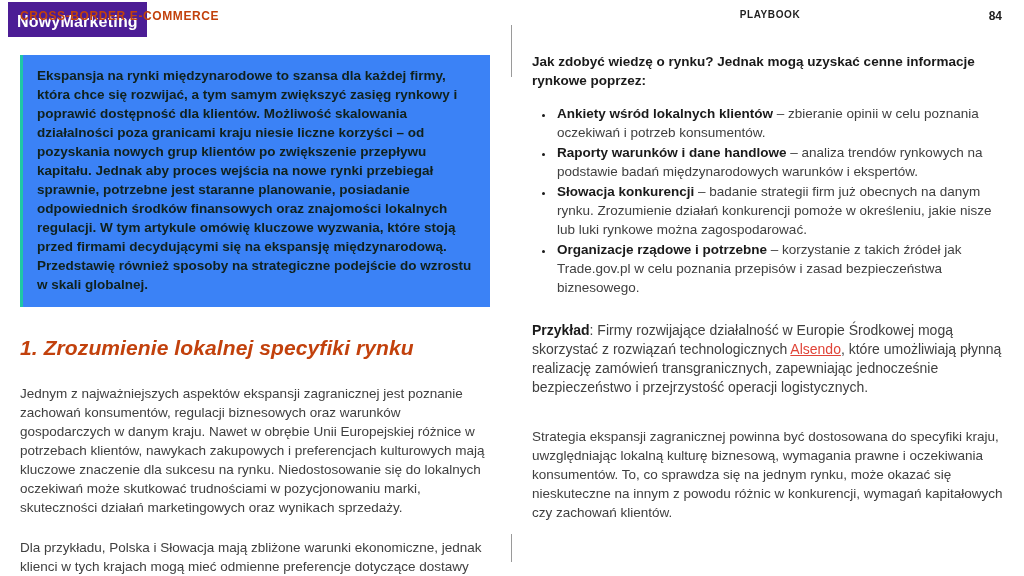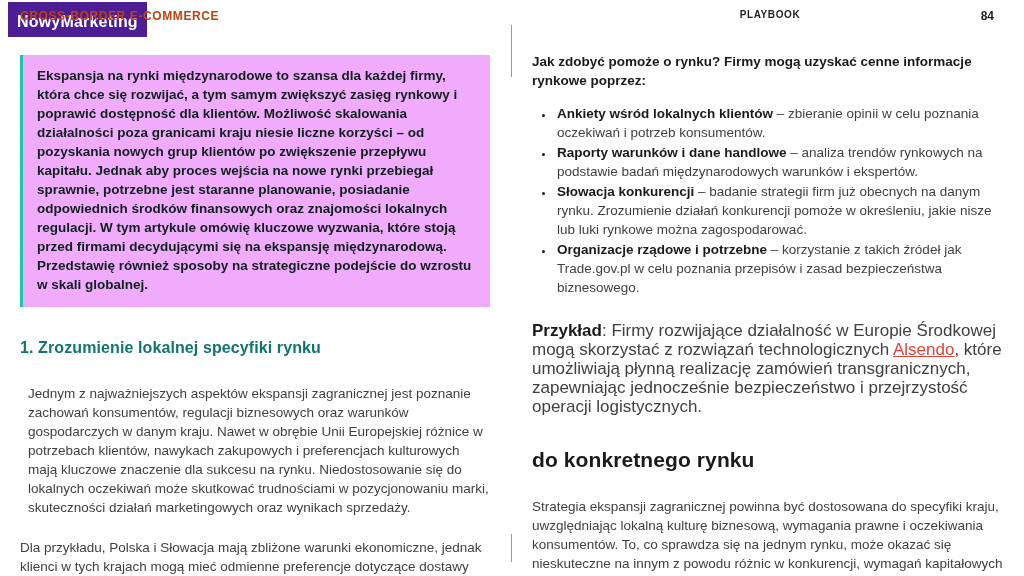--- a/index.html
+++ b/index.html
@@ -25,72 +25,73 @@
     font-size: 12px; font-weight: 700; color: #c2410c;
     letter-spacing: 0.6px;
   }
   .hdr-right-title {
     position: absolute; left: 532px; top: 9px; width: 476px;
     text-align: center;
     font-size: 10px; font-weight: 700; color: #1f1f1f;
     letter-spacing: 0.6px;
   }
   .hdr-page-num {
-    position: absolute; right: 30px; top: 9px;
+    position: absolute; right: 22px; top: 9px;
     font-size: 12px; font-weight: 700; color: #1f1f1f;
   }
 
   
   .fold-mark { position: absolute; left: 511px; width: 1px; background: #9a9a9a; }
   .fold-mark.top { top: 25px; height: 52px; }
   .fold-mark.bottom { top: 534px; height: 28px; }
 
   
   .col-left  { position: absolute; left: 20px;  top: 55px; width: 470px; }
   .col-right { position: absolute; left: 532px; top: 52px; width: 476px; }
 
   
   .intro-box {
-    background: #f0abfc;
+    background: #3b82f6;
     border-left: 3px solid #1fc7a6;
     padding: 11px 12px 13px 14px;
     font-size: 13.5px; font-weight: 700;
     line-height: 19px;
     color: #10211d;
   }
   .section-title {
-    font-size: 16px; font-weight: 700; color: #0f766e;
+    font-size: 21px; font-weight: 700; color: #c2410c;
     line-height: 28px;
     margin-top: 27px;
     letter-spacing: 0.1px;
+    font-style: italic;
   }
   .body-par {
     font-size: 13.5px; line-height: 19px; color: #404040;
     margin-top: 21px;
   }
-  .col-left .section-title + .body-par { margin-top: 22px; margin-left: 8px; }
+  .col-left .section-title + .body-par { margin-top: 22px; }
 
   
   .question-heading {
     font-size: 13.5px; font-weight: 700; color: #1a1a1a;
     line-height: 19px;
   }
   .bullet-list {
     margin-top: 14px;
     padding-left: 23px;
     list-style: disc;
   }
   .bullet-list li {
     font-size: 13.5px; line-height: 19px; color: #404040;
     padding-left: 2px;
     margin-bottom: 1px;
   }
   .bullet-list li::marker { color: #1a1a1a; font-size: 11px; }
   .bold-term { font-weight: 700; color: #1a1a1a; }
-  .example-par { margin-top: 24px; font-size: 17px; line-height: 19px; color: #404040; }
+  .example-par { margin-top: 24px; font-size: 14px; line-height: 19px; color: #404040; }
   .example-label { font-weight: 700; color: #1a1a1a; }
   .link-red { color: #e04438; text-decoration: underline; cursor: pointer; }
   .section2-title {
     margin-top: 30px;
     font-size: 21px; font-weight: 700; color: #1a1a1a;
     line-height: 28px; letter-spacing: 0.1px;
   }
   .section2-title span { display: block; }
   .col-right .closing-par { margin-top: 23px; }
 </style>
@@ -109,29 +110,28 @@
   <div class="intro-box">Ekspansja na rynki międzynarodowe to szansa dla każdej firmy, która chce się rozwijać, a tym samym zwiększyć zasięg rynkowy i poprawić dostępność dla klientów. Możliwość skalowania działalności poza granicami kraju niesie liczne korzyści – od pozyskania nowych grup klientów po zwiększenie przepływu kapitału. Jednak aby proces wejścia na nowe rynki przebiegał sprawnie, potrzebne jest staranne planowanie, posiadanie odpowiednich środków finansowych oraz znajomości lokalnych regulacji. W tym artykule omówię kluczowe wyzwania, które stoją przed firmami decydującymi się na ekspansję międzynarodową. Przedstawię również sposoby na strategiczne podejście do wzrostu w skali globalnej.</div>
 
   <div class="section-title">1. Zrozumienie lokalnej specyfiki rynku</div>
 
   <p class="body-par">Jednym z najważniejszych aspektów ekspansji zagranicznej jest poznanie zachowań konsumentów, regulacji biznesowych oraz warunków gospodarczych w danym kraju. Nawet w obrębie Unii Europejskiej różnice w potrzebach klientów, nawykach zakupowych i preferencjach kulturowych mają kluczowe znaczenie dla sukcesu na rynku. Niedostosowanie się do lokalnych oczekiwań może skutkować trudnościami w pozycjonowaniu marki, skuteczności działań marketingowych oraz wynikach sprzedaży.</p>
   <p class="body-par">Dla przykładu, Polska i Słowacja mają zbliżone warunki ekonomiczne, jednak klienci w tych krajach mogą mieć odmienne preferencje dotyczące dostawy czy metod płatności oraz różne oczekiwania wobec marek.</p>
 
 </div>
 
 <div class="col-right">
-  <div class="question-heading">Jak zdobyć pomoże o rynku? Firmy mogą uzyskać cenne informacje rynkowe poprzez:</div>
+  <div class="question-heading">Jak zdobyć wiedzę o rynku? Jednak mogą uzyskać cenne informacje rynkowe poprzez:</div>
 
   <ul class="bullet-list">
     <li><span class="bold-term">Ankiety wśród lokalnych klientów</span><span> – zbieranie opinii w celu poznania oczekiwań i potrzeb konsumentów.</span></li>
     <li><span class="bold-term">Raporty warunków i dane handlowe</span><span> – analiza trendów rynkowych na podstawie badań międzynarodowych warunków i ekspertów.</span></li>
     <li><span class="bold-term">Słowacja konkurencji</span><span> – badanie strategii firm już obecnych na danym rynku. Zrozumienie działań konkurencji pomoże w określeniu, jakie nisze lub luki rynkowe można zagospodarować.</span></li>
     <li><span class="bold-term">Organizacje rządowe i potrzebne</span><span> – korzystanie z takich źródeł jak Trade.gov.pl w celu poznania przepisów i zasad bezpieczeństwa biznesowego.</span></li>
   </ul>
 
   <p class="example-par"><span class="example-label">Przykład</span><span>: Firmy rozwijające działalność w Europie Środkowej mogą skorzystać z rozwiązań technologicznych </span><a class="link-red">Alsendo</a><span>, które umożliwiają płynną realizację zamówień transgranicznych, zapewniając jednocześnie bezpieczeństwo i przejrzystość operacji logistycznych.</span></p>
 
   <div class="section2-title">
-    <span>do konkretnego rynku</span>
   </div>
 
   <p class="body-par closing-par">Strategia ekspansji zagranicznej powinna być dostosowana do specyfiki kraju, uwzględniając lokalną kulturę biznesową, wymagania prawne i oczekiwania konsumentów. To, co sprawdza się na jednym rynku, może okazać się nieskuteczne na innym z powodu różnic w konkurencji, wymagań kapitałowych czy zachowań klientów.</p>
 </div>
 
 </body></html>

